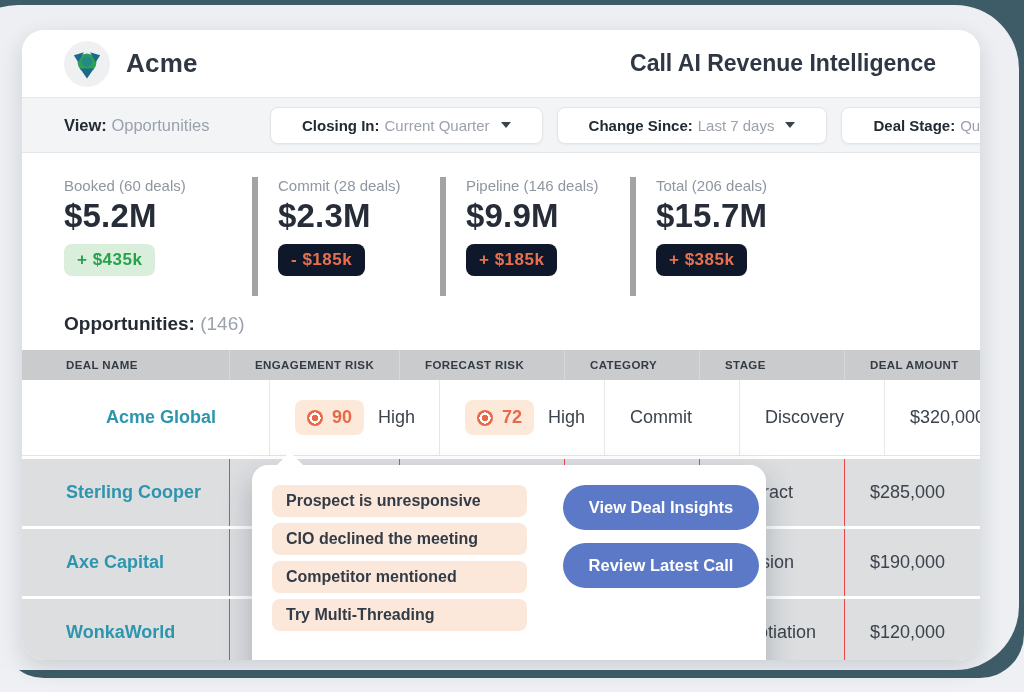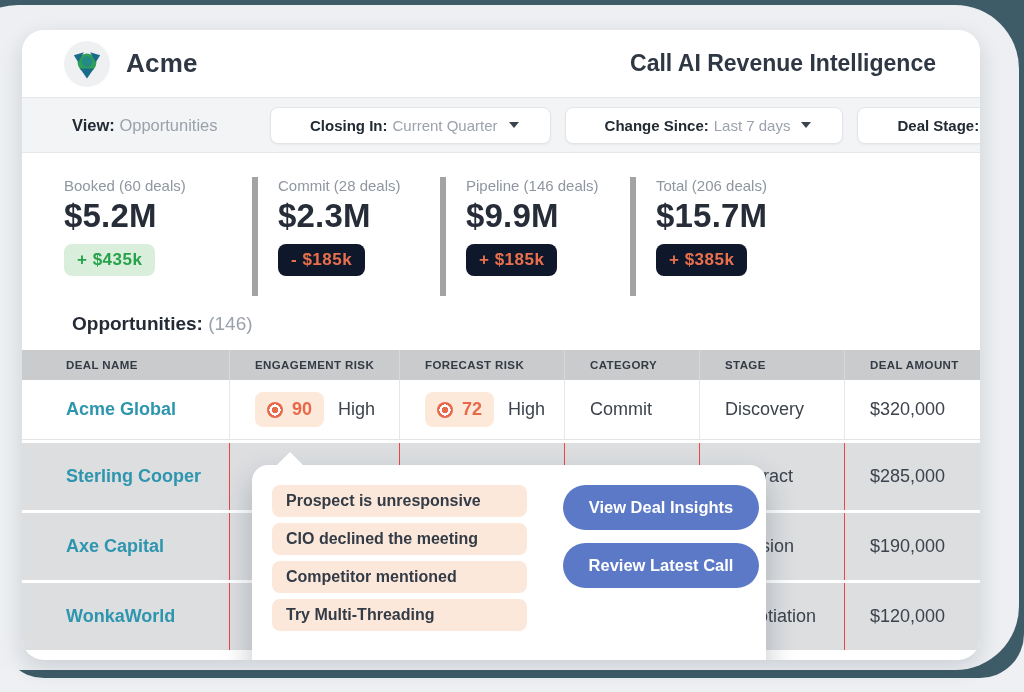--- a/index.html
+++ b/index.html
@@ -32,21 +32,21 @@
     display:flex; align-items:center; justify-content:center; flex:0 0 auto;
   }
   .brand-title { margin-left:16px; font-size:26px; font-weight:bold; color:#2e3743; letter-spacing:.2px; }
   .product-title { margin-left:auto; font-size:23px; font-weight:bold; color:#2e3743; }
   
   .filter-bar {
     height:56px; background:#f2f4f6; border-top:1px solid #e4e6e9; border-bottom:1px solid #e4e6e9;
     display:flex; align-items:center; padding:0 24px 0 42px; gap:14px;
   }
   .view-group { width:192px; font-size:16.5px; flex:0 0 auto; }
-  .bold-label { font-weight:bold; color:#222a34;margin-left:8px; }
+  .bold-label { font-weight:bold; color:#222a34; }
   .muted { color:#9ba2ac; }
   .pill {
     background:#fff; border:1px solid #e2e4e8; border-radius:8px;
     padding:9px 31px; font-size:15px; display:flex; align-items:center; gap:5px;
     box-shadow:0 1px 2px rgba(40,50,60,.05); cursor:pointer; white-space:nowrap;
   }
   .caret { width:0; height:0; border-left:5px solid transparent; border-right:5px solid transparent;
     border-top:6px solid #3a424c; margin-left:6px; }
   
   .kpi-section {
@@ -70,21 +70,21 @@
   .t-row { display:flex; width:100%; }
   .t-cell { flex:0 0 auto; padding-left:25px; display:flex; align-items:center;text-align:right; }
   .c0 { width:208px; padding-left:44px; } .c1 { width:170px; } .c2 { width:165px; }
   .c3 { width:135px; } .c4 { width:145px; } .c5 { width:157px; }
   .t-head { height:30px; background:#c9cbcd; }
   .t-head .t-cell {
     font-size:11.5px; font-weight:bold; color:#343b44; letter-spacing:.4px;
     border-right:1px solid #d6d8da;
   }
   .t-head .t-cell:last-child { border-right:none; }
-  .row-white { height:60px; background:#fff; border-bottom:1px solid #e3e4e6; }
+  .row-white { height:76px; background:#fff; border-bottom:1px solid #e3e4e6;padding-left:40px; }
   .row-white .t-cell { border-right:1px solid #e6e7e9; }
   .row-white .t-cell:last-child { border-right:none; }
   .row-gray { height:70px; background:#dcdee0; border-top:3px solid #ffffff; }
   .row-gray:first-of-type { border-top:none; }
   .row-gray .t-cell { border-right:1px solid #ef4444; }
   .row-gray .t-cell:last-child { border-right:none; }
   .deal-link { font-size:18px; font-weight:bold; color:#2e95ae; cursor:pointer; }
   .cell-text { font-size:18px; color:#3c434c; }
   .risk-badge {
     display:inline-flex; align-items:center; gap:9px; background:#fde9da;

